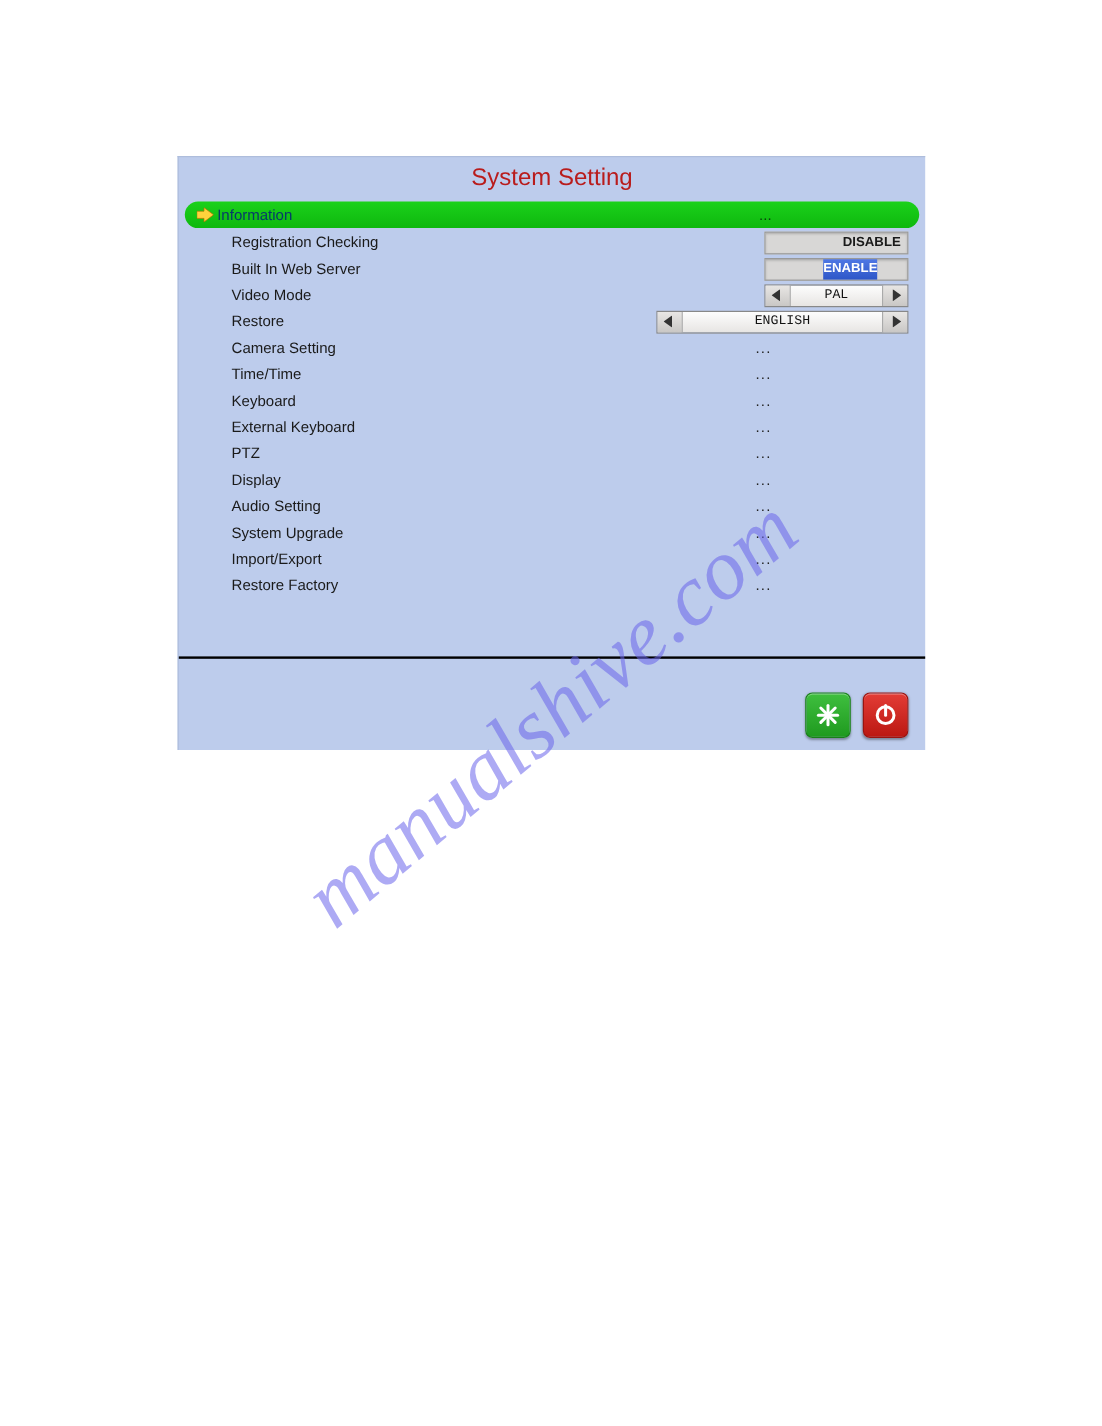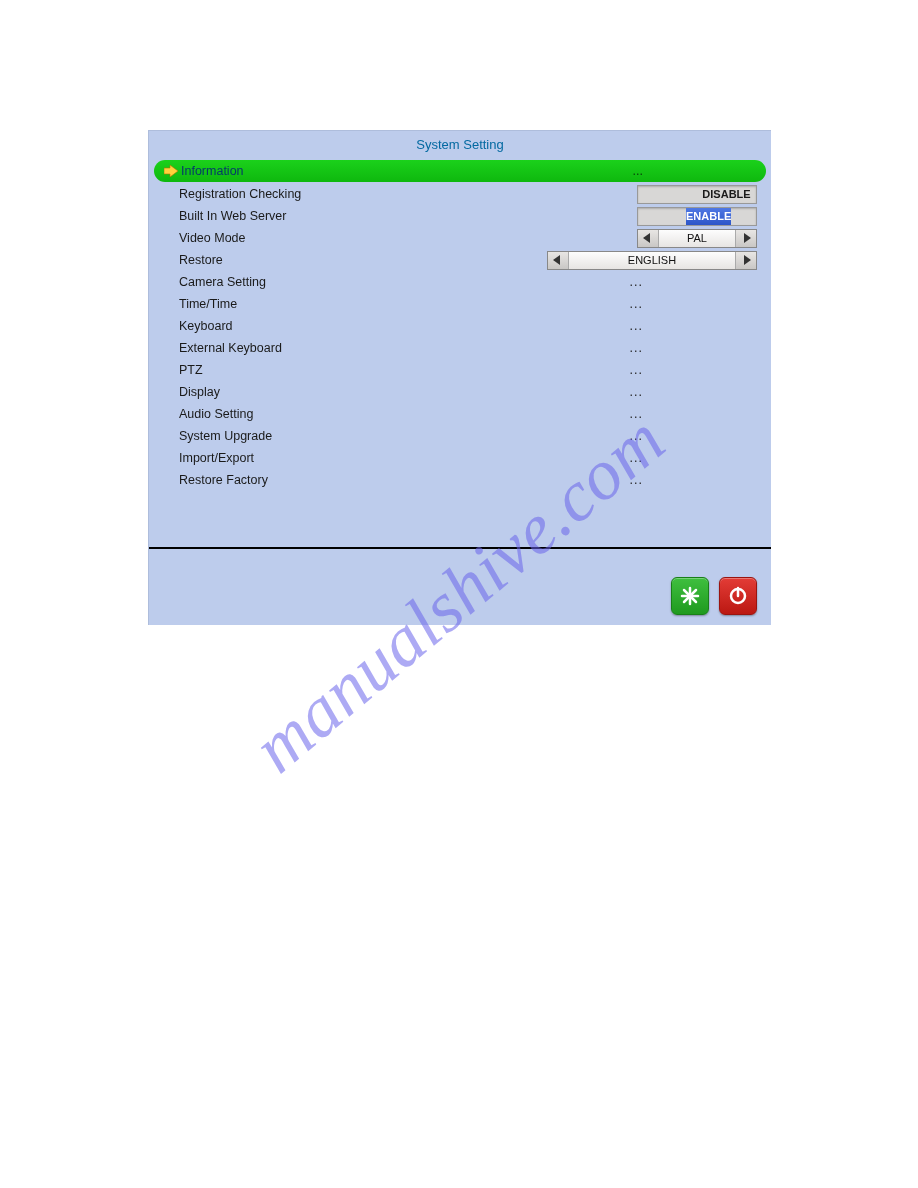--- a/index.html
+++ b/index.html
@@ -16,30 +16,30 @@
     left: 148px;
     top: 130px;
     width: 622px;
     height: 494px;
     background: #bdccec;
     border-top: 1px solid #aebddc;
     border-left: 1px solid #aebddc;
   }
   .title {
     text-align: center;
-    color: #0369a1;
-    font-size: 13px;
+    color: #b91c1c;
+    font-size: 20px;
     font-weight: 500;
     padding: 6px 0 8px 0;
   }
   .row {
     display: flex;
     align-items: center;
     height: 22px;
-    padding-left: 12px;
+    padding-left: 26px;
     padding-right: 14px;
     font-size: 12.5px;
     color: #1a1a1a;
   }
   .row.highlight {
     margin: 0 5px 1px 5px;
     padding-left: 9px;
     padding-right: 9px;
     background: linear-gradient(#1bd11b, #0eb80e);
     border-radius: 11px;
@@ -84,21 +84,21 @@
     width: 20px;
     background: linear-gradient(#e8e6e4,#c9c7c5);
     display:flex; align-items:center; justify-content:center;
     border-left: 1px solid #aaa;
     border-right: 1px solid #aaa;
   }
   .selector .arrow-btn:first-child { border-left: none; }
   .selector .arrow-btn:last-child { border-right: none; }
   .selector .sel-val {
     flex:1; display:flex; align-items:center; justify-content:center;
-    font-size: 11px; color:#111;
+    font-size: 11px; color:#111;font-family:Liberation Mono, monospace;
   }
 
   .divider {
     position: absolute;
     left: 0; right: 0;
     top: 416px;
     height: 2px;
     background: #000;
   }
 

